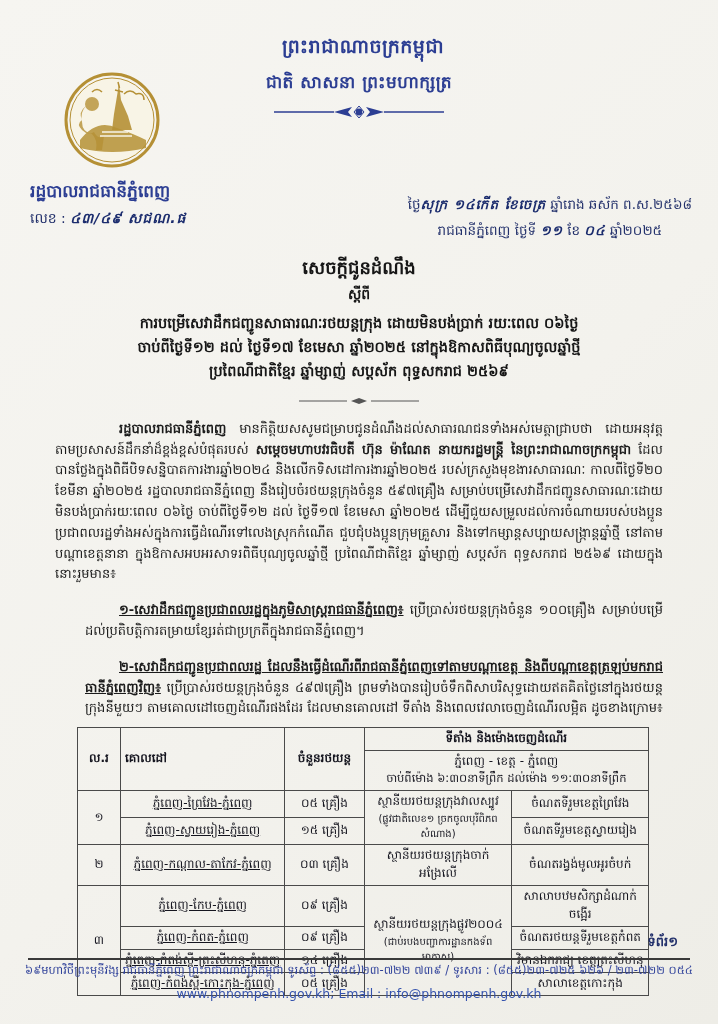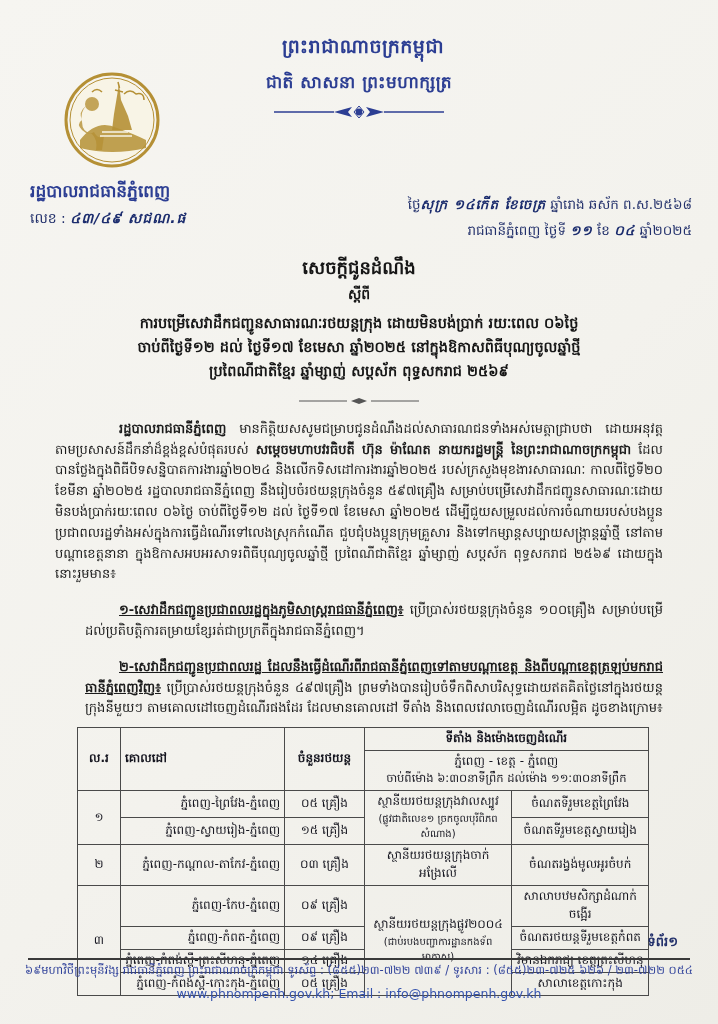--- a/index.html
+++ b/index.html
@@ -22,21 +22,21 @@
   
   .seal{position:absolute;left:62px;top:70px;width:100px;height:100px;}
   
   .issuer{position:absolute;left:30px;top:180px;}
   .issuer-name{font-size:17px;font-weight:bold;color:#2c3e93;}
   .ref-line{font-size:14px;color:#22306b;margin-top:4px;}
   .hand{color:#1c2d6e;font-style:italic;font-weight:600;letter-spacing:1px;}
   
   .dateline{position:absolute;right:26px;top:196px;text-align:right;color:#22306b;}
   .dateline .l1{font-size:13.5px;}
-  .dateline .l2{font-size:13.5px;margin-top:6px;}
+  .dateline .l2{font-size:13.5px;margin-top:6px;text-align:center;}
   
   .content{position:absolute;left:55px;top:256px;width:608px;}
   .title-block{text-align:center;color:#161616;}
   .notice-title{font-size:18px;font-weight:bold;}
   .notice-sub{font-size:14px;font-weight:bold;margin-top:2px;}
   .subject{font-size:14.5px;font-weight:bold;line-height:1.65;margin-top:6px;}
   .divider2{margin-top:6px;}
   
   .body-text{margin-top:10px;font-size:13px;line-height:1.6;text-align:justify;color:#1b1b1b;}
   .p1{text-indent:64px;}
@@ -48,21 +48,21 @@
   table.bus th,table.bus td{border:1px solid #4a4a4a;padding:2px 4px;vertical-align:middle;}
   table.bus th{font-weight:bold;}
   .c-no{width:36px;text-align:center;}
   .c-route{width:170px;text-align:left;}
   .c-count{width:76px;text-align:center;}
   .c-station{width:152px;text-align:center;}
   .c-stop{width:138px;text-align:center;}
   .station-note{font-size:10px;display:block;margin-top:1px;}
   .sub-head .line1{font-weight:normal;}
   .sub-head .line2{font-weight:normal;font-size:11.5px;}
-  td.route{text-align:right;}
+  td.route{text-align:center;text-decoration:underline;}
   td.center{text-align:center;}
   
   .page-num{position:absolute;right:40px;top:933px;font-size:13px;font-weight:bold;color:#22306b;}
   .footer-rule{position:absolute;left:28px;right:28px;top:958px;border-top:2px solid #3a3a3a;}
   .footer{position:absolute;left:0;top:963px;width:100%;text-align:center;color:#31439b;}
   .footer .addr{font-size:11.5px;}
   .footer .web{font-size:12.5px;margin-top:6px;color:#3553ae;}
 </style>
 </head>
 <body>

